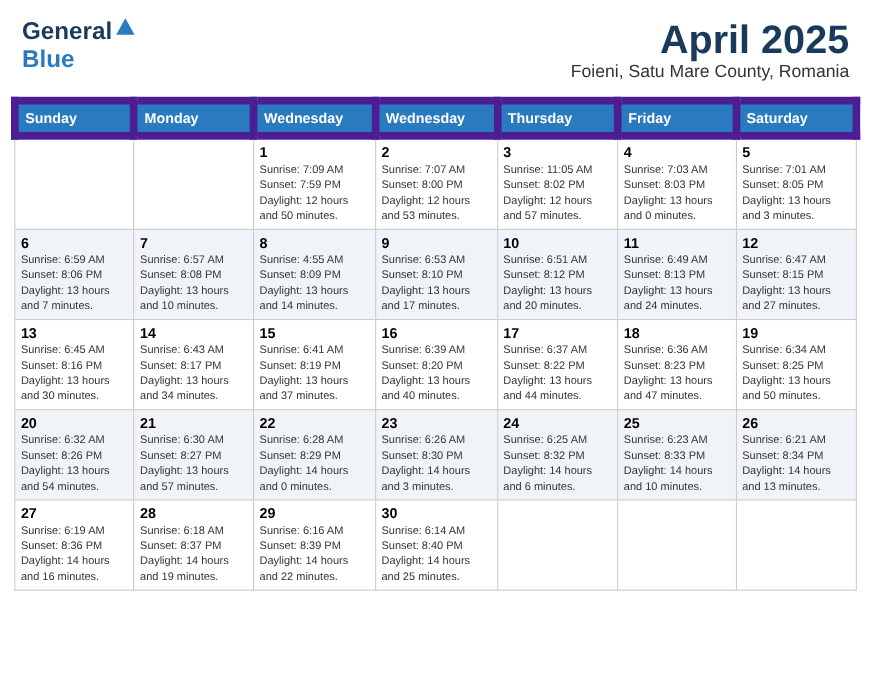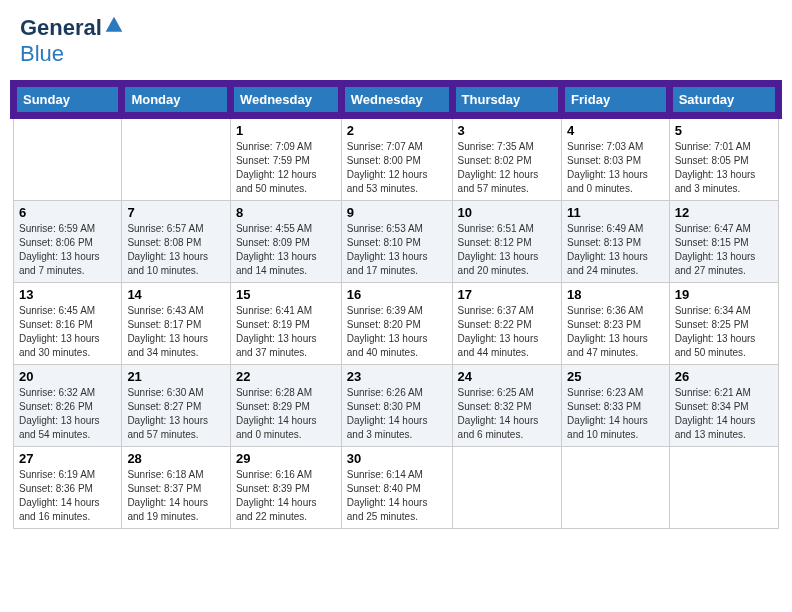--- a/index.html
+++ b/index.html
@@ -23,21 +23,21 @@
       align-items: center;
       gap: 0;
     }
     .logo-text-general {
       font-size: 22px;
       font-weight: bold;
       color: #1a3a5c;
     }
     .logo-text-blue {
       font-size: 22px;
-      font-weight: normal;
+      font-weight: bold;
       color: #2a7abf;
     }
     .logo-icon {
       width: 20px;
       height: 20px;
       margin-left: 2px;
     }
     .title-area {
       text-align: right;
     }
@@ -98,20 +98,24 @@
 
 <div class="header-area">
   <div class="logo">
     <div>
       <span class="logo-text-general">General</span><svg class="logo-icon" viewBox="0 0 24 24">
           <polygon points="12,2 22,20 2,20" fill="#2a7abf"></polygon>
         </svg><br>
       <span class="logo-text-blue">Blue</span>
     </div>
   </div>
+  <div class="title-area">
+    <div class="main-title">April 2025</div>
+    <div class="subtitle">Foieni, Satu Mare County, Romania</div>
+  </div>
 </div>
 
 <table class="calendar">
   <thead>
     <tr id="header-row">
         <th>Sunday</th>
         <th>Monday</th>
         <th>Wednesday</th>
         <th>Wednesday</th>
         <th>Thursday</th>
@@ -130,21 +134,21 @@
 Daylight: 12 hours and 50 minutes.</div>
         </td>
         <td>
           <span class="day-num">2</span>
           <div class="day-info">Sunrise: 7:07 AM
 Sunset: 8:00 PM
 Daylight: 12 hours and 53 minutes.</div>
         </td>
         <td>
           <span class="day-num">3</span>
-          <div class="day-info">Sunrise: 7:35 AM
+          <div class="day-info">Sunrise: 11:05 AM
 Sunset: 8:02 PM
 Daylight: 12 hours and 57 minutes.</div>
         </td>
         <td>
           <span class="day-num">4</span>
           <div class="day-info">Sunrise: 7:03 AM
 Sunset: 8:03 PM
 Daylight: 13 hours and 0 minutes.</div>
         </td>
         <td>

